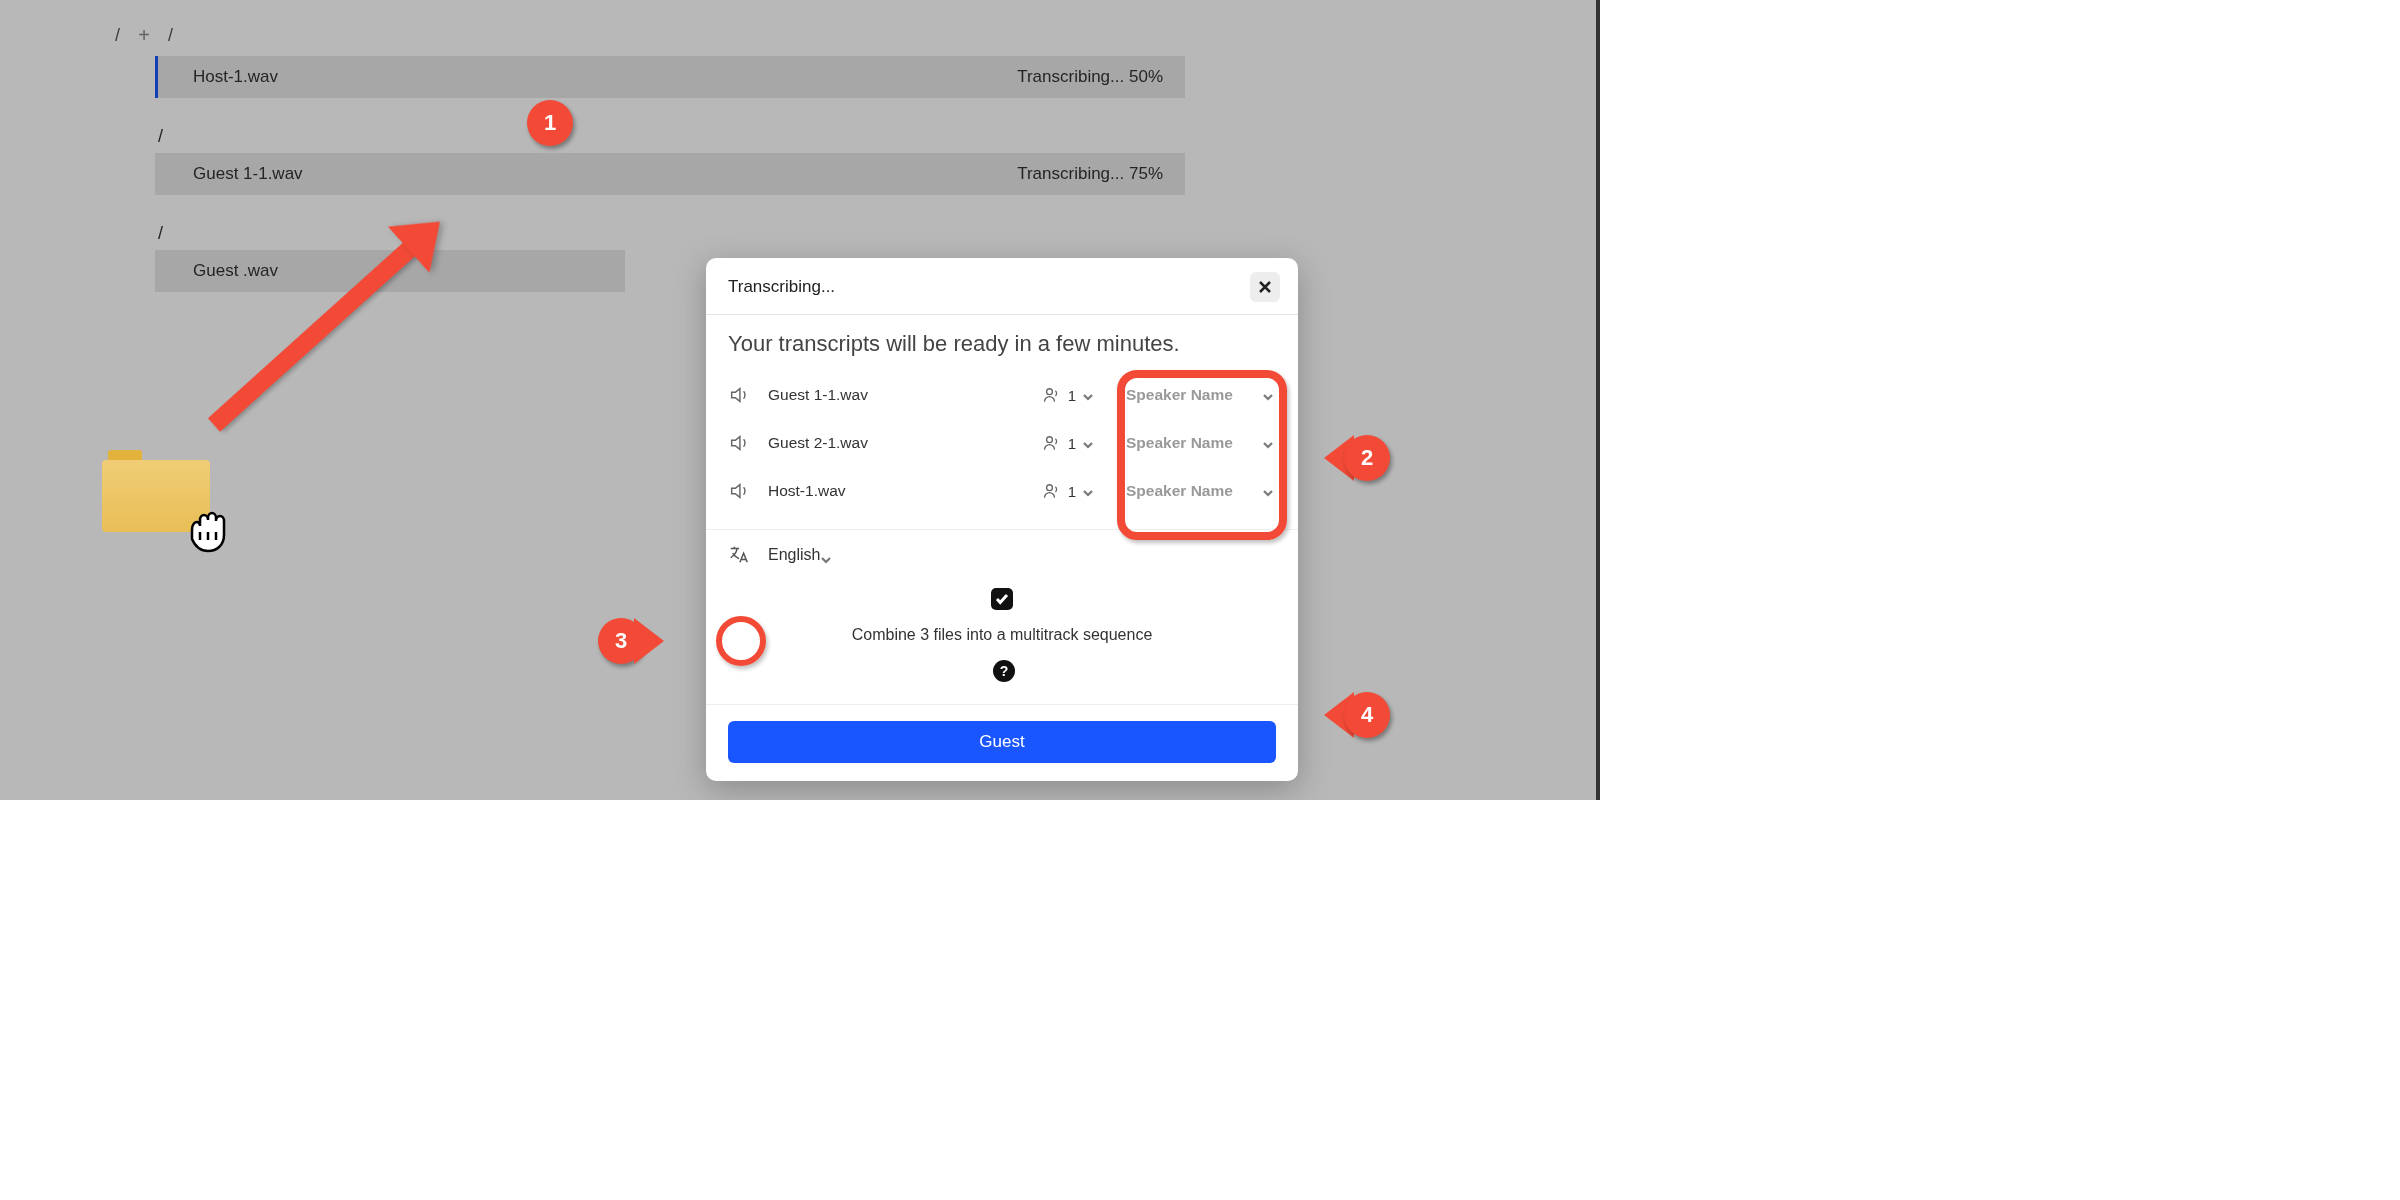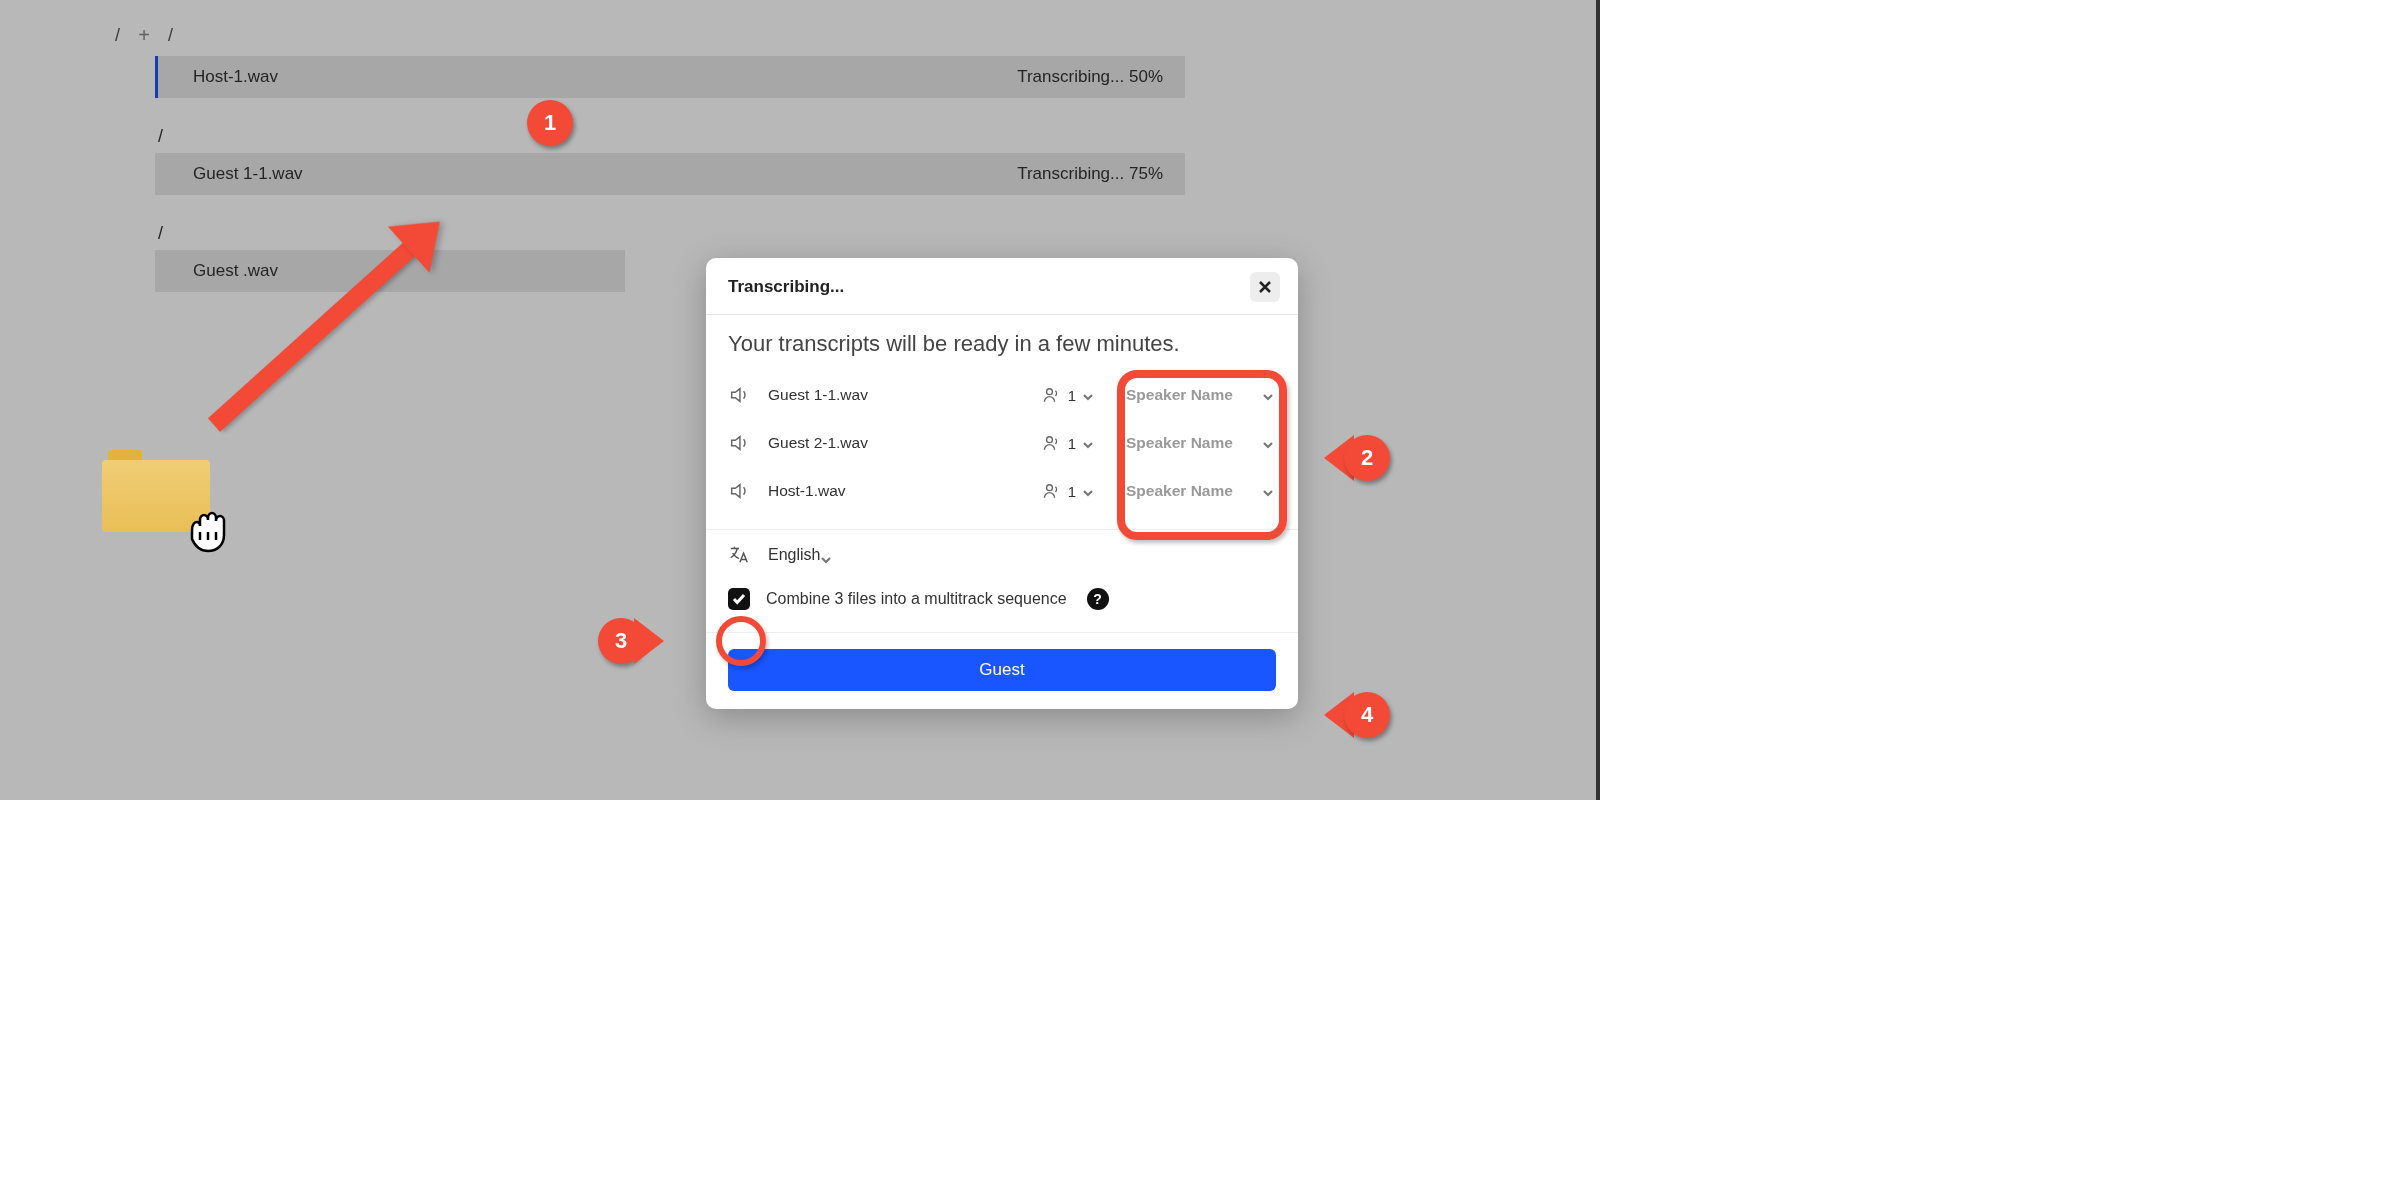--- a/index.html
+++ b/index.html
@@ -107,21 +107,21 @@
     z-index: 20;
     overflow: hidden;
   }
   .modal-header {
     display: flex;
     align-items: center;
     justify-content: space-between;
     padding: 14px 18px 12px 22px;
     border-bottom: 1px solid #e5e5e5;
   }
-  .modal-title { font-size: 17px; font-weight: 700; color: #222; text-align: right; }
+  .modal-title { font-size: 17px; font-weight: 400; color: #222; text-align: right; }
   .close-btn {
     width: 30px; height: 30px;
     background: #ededed;
     border-radius: 6px;
     display: flex; align-items:center; justify-content:center;
     cursor: pointer;
     border: none;
   }
   .close-btn svg { width: 14px; height: 14px; stroke: #222; stroke-width: 2.5; }
   .modal-sub {
@@ -169,20 +169,21 @@
     font-size: 16px;
     color: #333;
   }
   .lang-row svg.translate { width: 22px; height:22px; stroke:#555; fill:none; stroke-width:1.6; }
   .lang-label { display:flex; align-items:flex-end; gap:0; cursor:pointer; }
   .combine-row {
     padding: 8px 22px 22px 22px;
     display: flex; align-items:center; gap: 16px;
     font-size: 16px; color: #333;
     border-bottom: 1px solid #eee;
+    flex-direction: column;
   }
   .checkbox {
     width: 22px; height: 22px;
     background: #111;
     border-radius: 5px;
     display:flex; align-items:center; justify-content:center;
   }
   .checkbox svg { width:14px; height:14px; stroke:#fff; stroke-width:3; fill:none; }
   .help-badge {
     width: 22px; height:22px; border-radius:50%;

